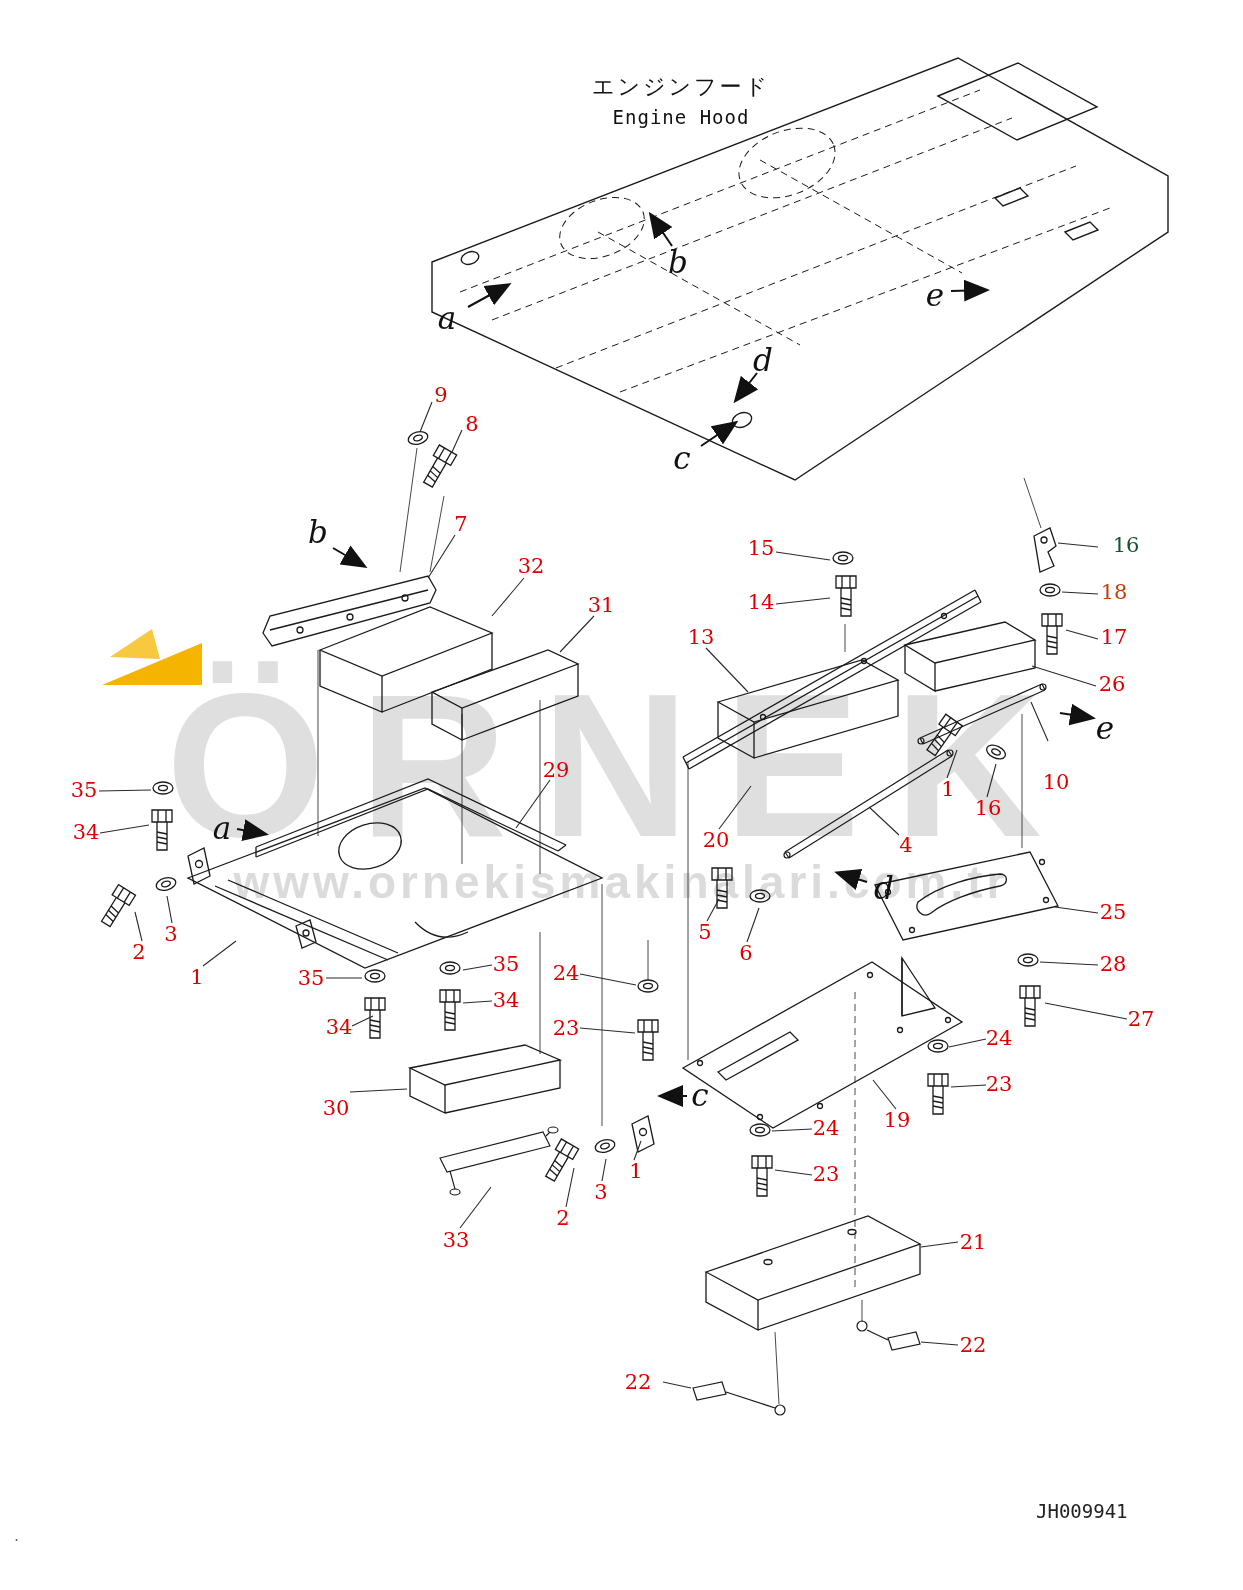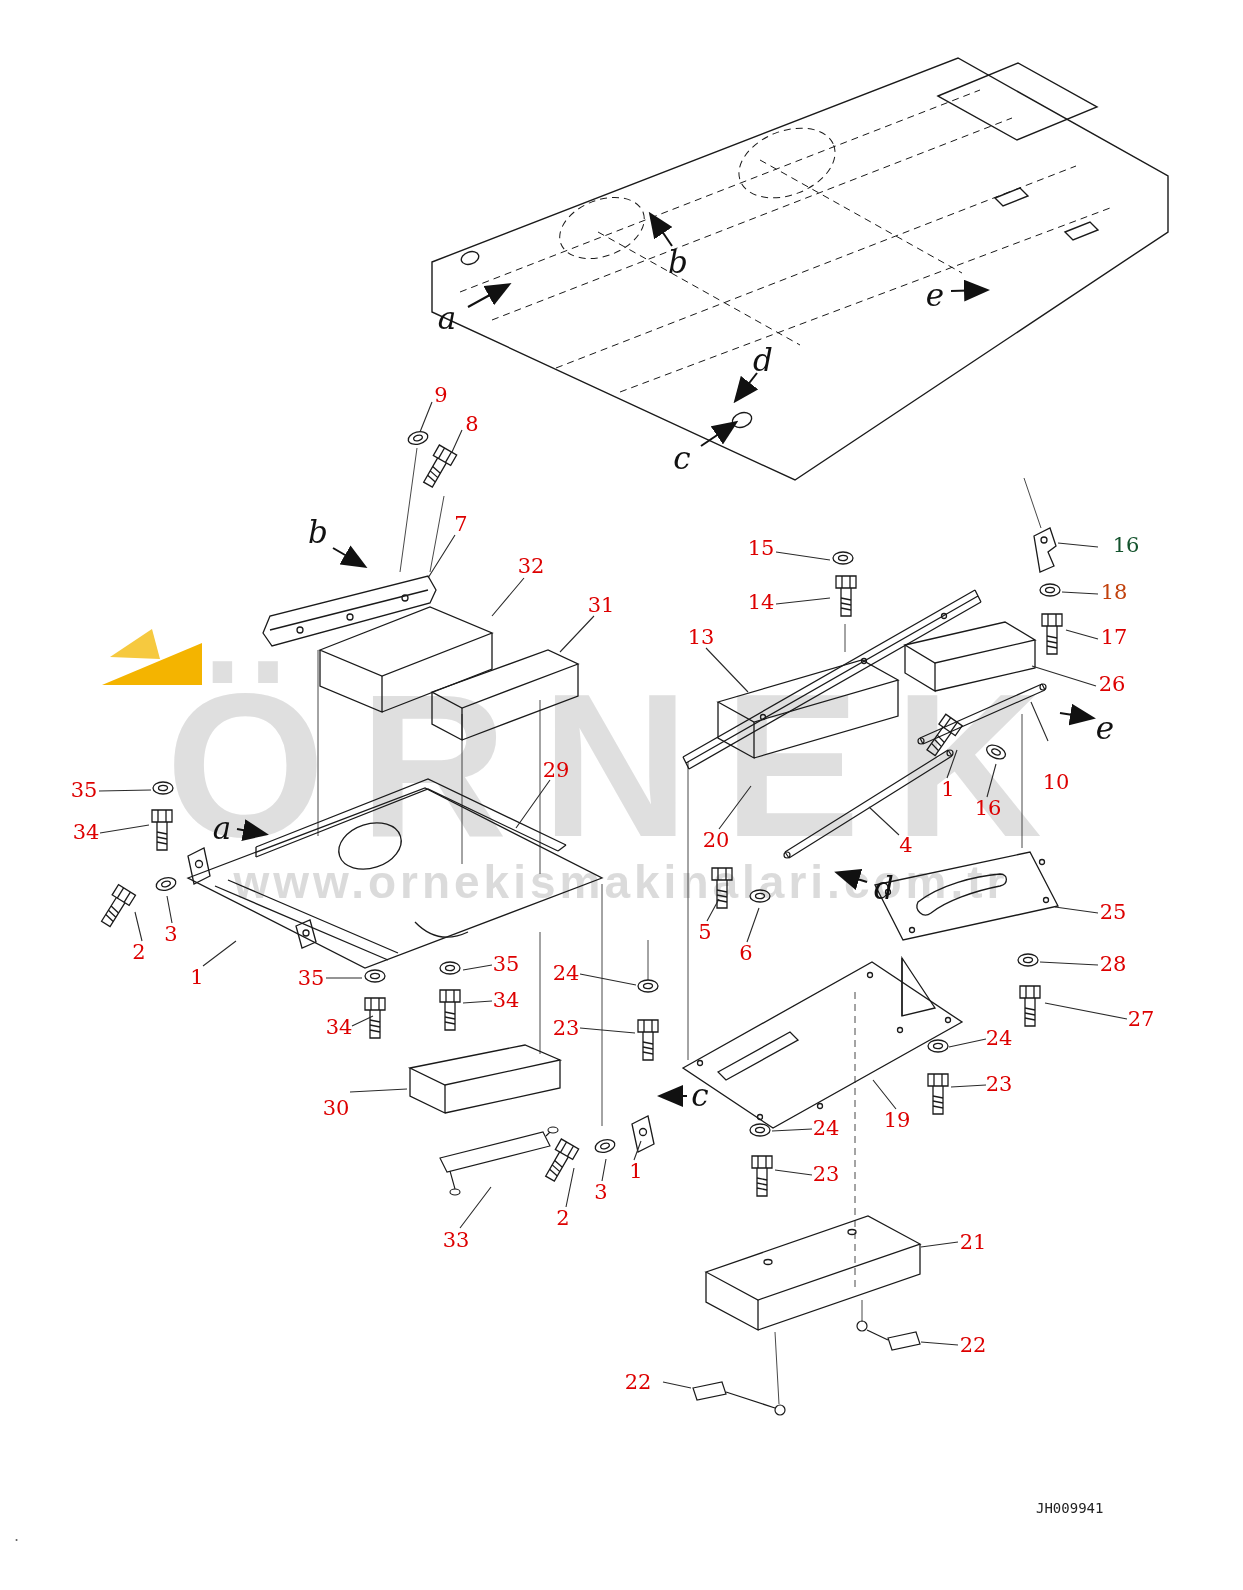--- a/index.html
+++ b/index.html
@@ -18,21 +18,21 @@
   .wm-url {
     position:absolute; left:621px; top:882px; transform:translate(-50%,-50%);
     font-family:"Liberation Sans", sans-serif; font-weight:bold;
     font-size:46px; letter-spacing:4px; white-space:nowrap;
     color:#c9c9c9; opacity:0.65; user-select:none;
   }
   
   .title-block { position:absolute; left:681px; top:72px; transform:translateX(-50%); text-align:center; color:#111; }
   .title-ja { font-size:22px; letter-spacing:3px; font-family:"DejaVu Sans", sans-serif; }
   .title-en { font-size:19px; margin-top:4px; letter-spacing:1px; font-family:"DejaVu Sans Mono", monospace; }
-  .drawing-number { position:absolute; left:1036px; top:1500px; font-size:14px; color:#222; font-family:"DejaVu Sans Mono", monospace; }
+  .drawing-number { position:absolute; left:1036px; top:1500px; font-size:19px; color:#222; font-family:"DejaVu Sans Mono", monospace; }
   .corner-mark { position:absolute; left:14px; top:1526px; font-size:16px; color:#666; }
   .part-label {
     position:absolute; transform:translate(-50%,-50%);
     font-family:"DejaVu Serif", serif; font-size:21px; line-height:1; white-space:nowrap;
   }
   .view-callout {
     position:absolute; transform:translate(-50%,-50%);
     font-family:"DejaVu Serif", serif; font-style:italic; font-size:31px; line-height:1;
   }
   .labels-layer { pointer-events:none; }
@@ -313,16 +313,20 @@
       <div class="view-callout" style="left: 763px; top: 360px; color: rgb(17, 17, 17);">d</div>
       <div class="view-callout" style="left: 935px; top: 295px; color: rgb(17, 17, 17);">e</div>
       <div class="view-callout" style="left: 682px; top: 458px; color: rgb(17, 17, 17);">c</div>
       <div class="view-callout" style="left: 318px; top: 532px; color: rgb(17, 17, 17);">b</div>
       <div class="view-callout" style="left: 222px; top: 828px; color: rgb(17, 17, 17);">a</div>
       <div class="view-callout" style="left: 1105px; top: 728px; color: rgb(17, 17, 17);">e</div>
       <div class="view-callout" style="left: 884px; top: 888px; color: rgb(17, 17, 17);">d</div>
       <div class="view-callout" style="left: 700px; top: 1095px; color: rgb(17, 17, 17);">c</div>
     </div>
 
+  <div class="title-block">
+    <div class="title-ja">エンジンフード</div>
+    <div class="title-en">Engine Hood</div>
+  </div>
   <div class="drawing-number">JH009941</div>
   <div class="corner-mark">.</div>
 
 </div>
 
 </body></html>

